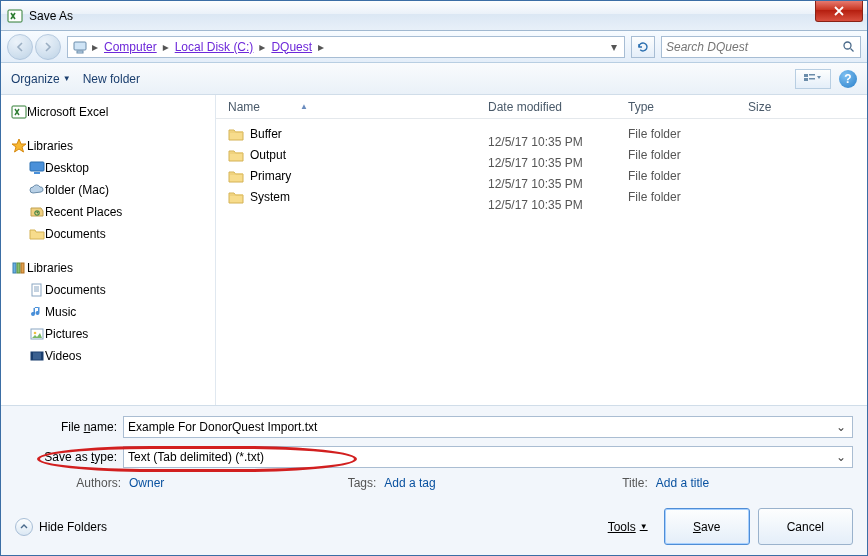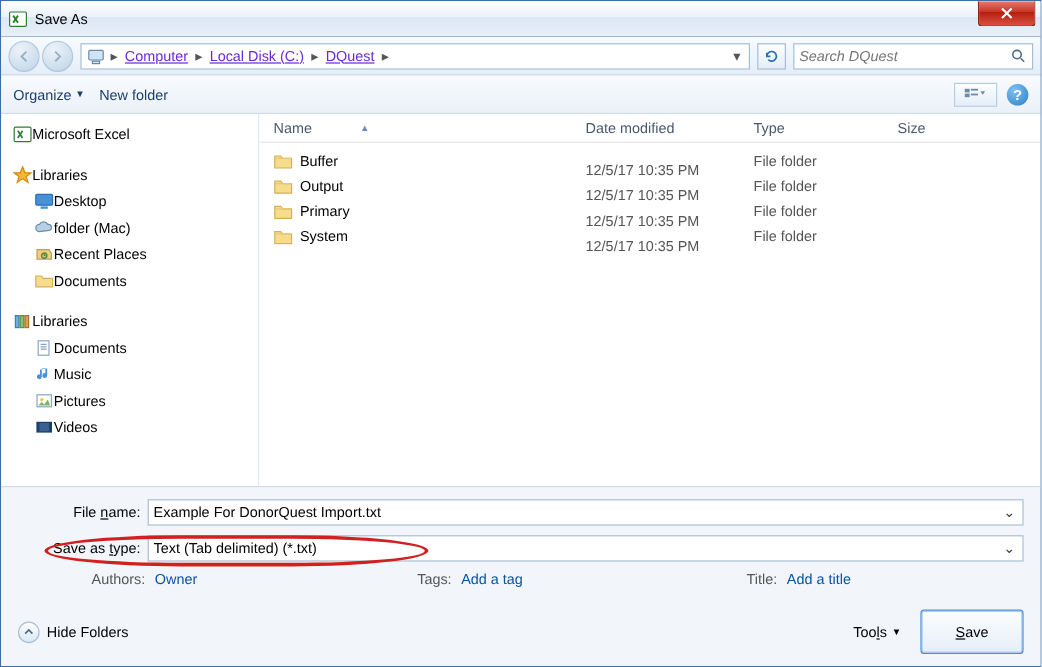--- a/index.html
+++ b/index.html
@@ -78,21 +78,21 @@
 .meta-row { display: flex; align-items: center; padding-left: 50px; gap: 8px; }
 .meta-label { color: #555; width: 56px; text-align: right; }
 .meta-val { color: #0a52a0; cursor: pointer; }
 
 .footer { display: flex; align-items: center; padding: 8px 14px 10px 14px; background: #f2f6fb; }
 .hide-folders { display: flex; align-items: center; gap: 6px; color: #000; cursor: pointer; }
 .hide-folders .circ { width: 18px; height: 18px; border-radius: 50%; border: 1px solid #a8bed6; background: linear-gradient(#fdfefe,#dbe8f4); display: flex; align-items: center; justify-content: center; }
 .footer .right { margin-left: auto; display: flex; align-items: center; gap: 8px; }
 .btn { min-width: 86px; height: 37px; border: 1px solid #9ab2cc; background: linear-gradient(#fdfefe,#e4eef9); border-radius: 3px; display: flex; align-items: center; justify-content: center; cursor: pointer; padding: 0 28px; }
 .btn.primary { border: 1px solid #4f8dd6; box-shadow: 0 0 0 1px #a6d0ff inset; }
-.tools { display: flex; align-items: center; gap: 4px; color: #000; cursor: pointer; padding-right: 8px;}
+.tools { display: flex; align-items: center; gap: 4px; color: #000; cursor: pointer; padding-right: 8px; text-decoration: underline;}
 
 svg { display: block; }
 </style>
 </head>
 <body>
 
 <div class="window">
 
   <div class="titlebar">
     <span class="app-icon">
@@ -384,16 +384,17 @@
       <span>Hide Folders</span>
     </div>
     <div class="right">
       <div class="tools">
         <span>Too<u>l</u>s</span>
           <span style="font-size:8px;">▼</span>
       </div>
       <div class="btn primary">
           <span><u>S</u>ave</span>
         </div>
+      <div class="btn">Cancel</div>
     </div>
   </div>
 
 </div>
 
 </body></html>

